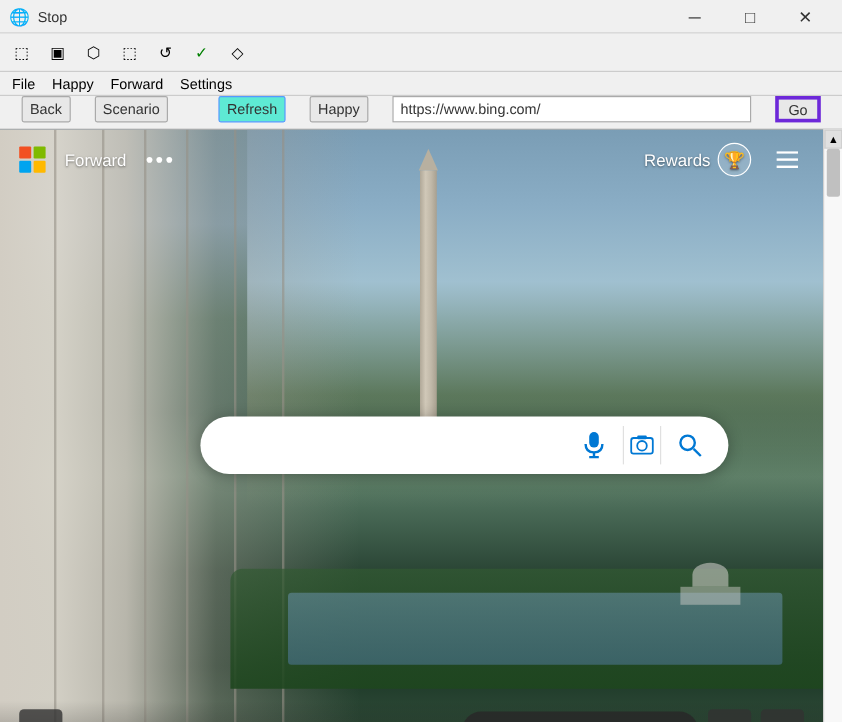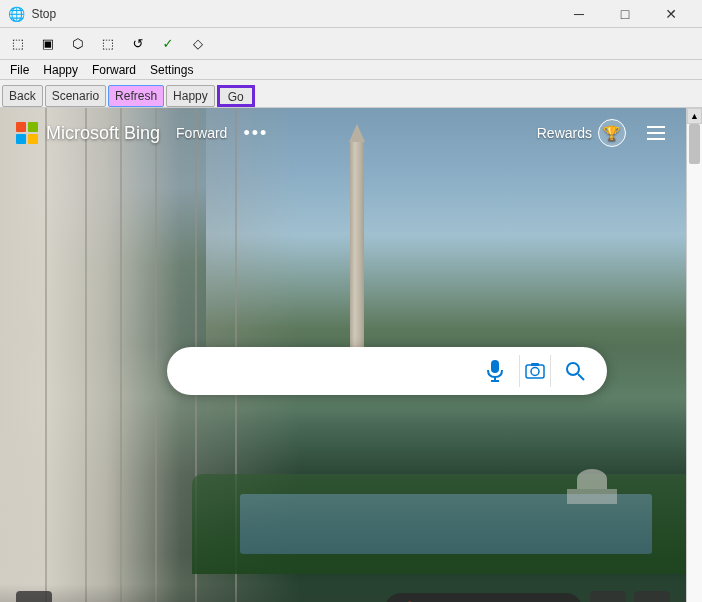--- a/index.html
+++ b/index.html
@@ -36,28 +36,28 @@
       display: flex; align-items: center; padding: 0 4px; gap: 2px;
     }
     .menu-item {
       padding: 0 6px; font-size: 12px; cursor: pointer; height: 20px;
       display: flex; align-items: center; color: #000; text-align: right;
     }
 
     
     .address-bar-row {
       background: #f0f0f0; height: 28px; border-bottom: 1px solid #ccc;
-      display: flex; align-items: flex-end; padding: 0 2px; gap: 2px;
+      display: flex; align-items: flex-start; padding: 0 18px; gap: 20px;
     }
     .nav-btn {
       padding: 2px 6px; font-size: 12px; border: 1px solid #aaa;
       background: #e8e8e8; cursor: pointer; border-radius: 2px; color: #333;
       height: 22px; display: flex; align-items: center;
     }
-    .nav-btn.active { background: #f0abfc; border-color: #5599ff; }
+    .nav-btn.active { background: #5eead4; border-color: #5599ff; margin-left: 22px; }
     .address-input {
       flex: 1; height: 22px; border: 1px solid #aaa; padding: 0 6px;
       font-size: 12px; background: white; color: #333;
     }
     .go-btn {
       padding: 2px 8px; font-size: 12px; border: 3px solid #6d28d9;
       background: #e8e8e8; cursor: pointer; height: 22px; color: #333;
     }
 
     
@@ -247,20 +247,21 @@
   <div class="menu-item">Happy</div>
   <div class="menu-item">Forward</div>
   <div class="menu-item">Settings</div>
 </div>
 
 <div class="address-bar-row">
   <button class="nav-btn">Back</button>
   <button class="nav-btn">Scenario</button>
   <button class="nav-btn active">Refresh</button>
   <button class="nav-btn">Happy</button>
+  <input class="address-input" value="https://www.bing.com/" type="text" style="">
   <button class="go-btn">Go</button>
 </div>
 
 <div class="browser-content">
 
   <div class="bing-page">
 
     <div class="bg-image"></div>
 
     <div class="sky"></div>
@@ -290,21 +291,20 @@
     </div>
 
     <div class="bing-nav">
       <div class="bing-logo">
         <div class="bing-logo-squares">
           <div class="logo-sq logo-sq-r"></div>
           <div class="logo-sq logo-sq-g"></div>
           <div class="logo-sq logo-sq-b"></div>
           <div class="logo-sq logo-sq-y"></div>
         </div>
-        <span class="bing-name">Microsoft Bing</span>
       </div>
       <span class="bing-nav-link">Forward</span>
       <span class="nav-dots">•••</span>
       <div class="nav-spacer"></div>
       <div class="rewards-btn">
         <span>Rewards</span>
         <div class="rewards-icon">🏆</div>
       </div>
       <div class="hamburger-btn">
         <svg width="18" height="14" viewBox="0 0 18 14">

